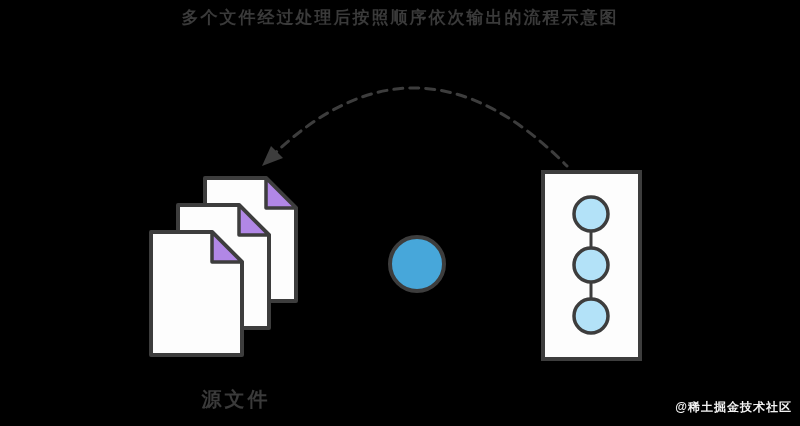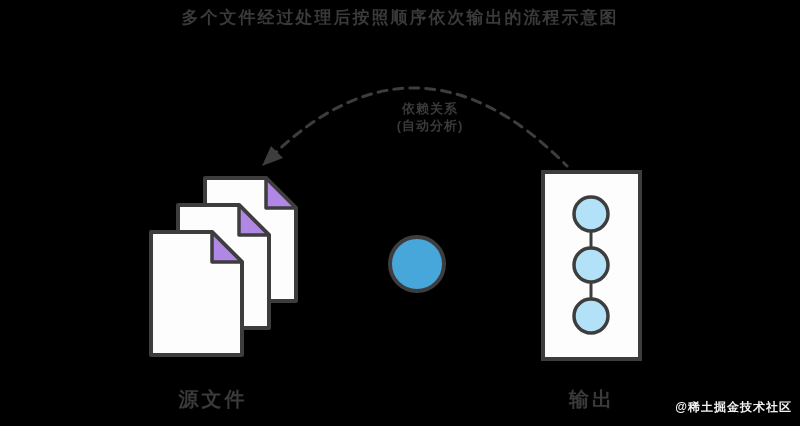--- a/index.html
+++ b/index.html
@@ -32,21 +32,21 @@
     position:absolute;left:330px;top:100px;width:200px;
     text-align:center;color:var(--text);
     font-size:13px;line-height:17px;font-weight:600;letter-spacing:1px;
   }
 
   .node-label{
     position:absolute;top:386px;width:160px;
     text-align:center;color:var(--text);
     font-size:20px;font-weight:700;letter-spacing:3px;
   }
-  .label-documents{left:133px;}
+  .label-documents{left:156px;}
   .label-process{left:337px;}
   .label-output{left:512px;}
 
   .watermark{
     position:absolute;right:8px;bottom:10px;
     color:var(--watermark);
     font-size:12px;font-weight:700;letter-spacing:1px;
     text-shadow:0 0 2px rgba(0,0,0,.6);
   }
 
@@ -91,25 +91,20 @@
 
     <g>
       <rect class="output-rect" x="543" y="172" width="97" height="187"></rect>
       <line class="chain-line" x1="591" y1="214" x2="591" y2="316"></line>
       <circle class="chain-node" cx="591" cy="214" r="17"></circle>
       <circle class="chain-node" cx="591" cy="265" r="17"></circle>
       <circle class="chain-node" cx="591" cy="316" r="17"></circle>
     </g>
   </svg>
 
-  <div class="arc-label">
-    <div>依赖关系</div>
-    <div>(自动分析)</div>
-  </div>
 
   <div class="node-label label-documents">源文件</div>
 
 
-  <div class="node-label label-output">输出</div>
 
   <div class="watermark">@稀土掘金技术社区</div>
 
 </div>
 
 </body></html>

